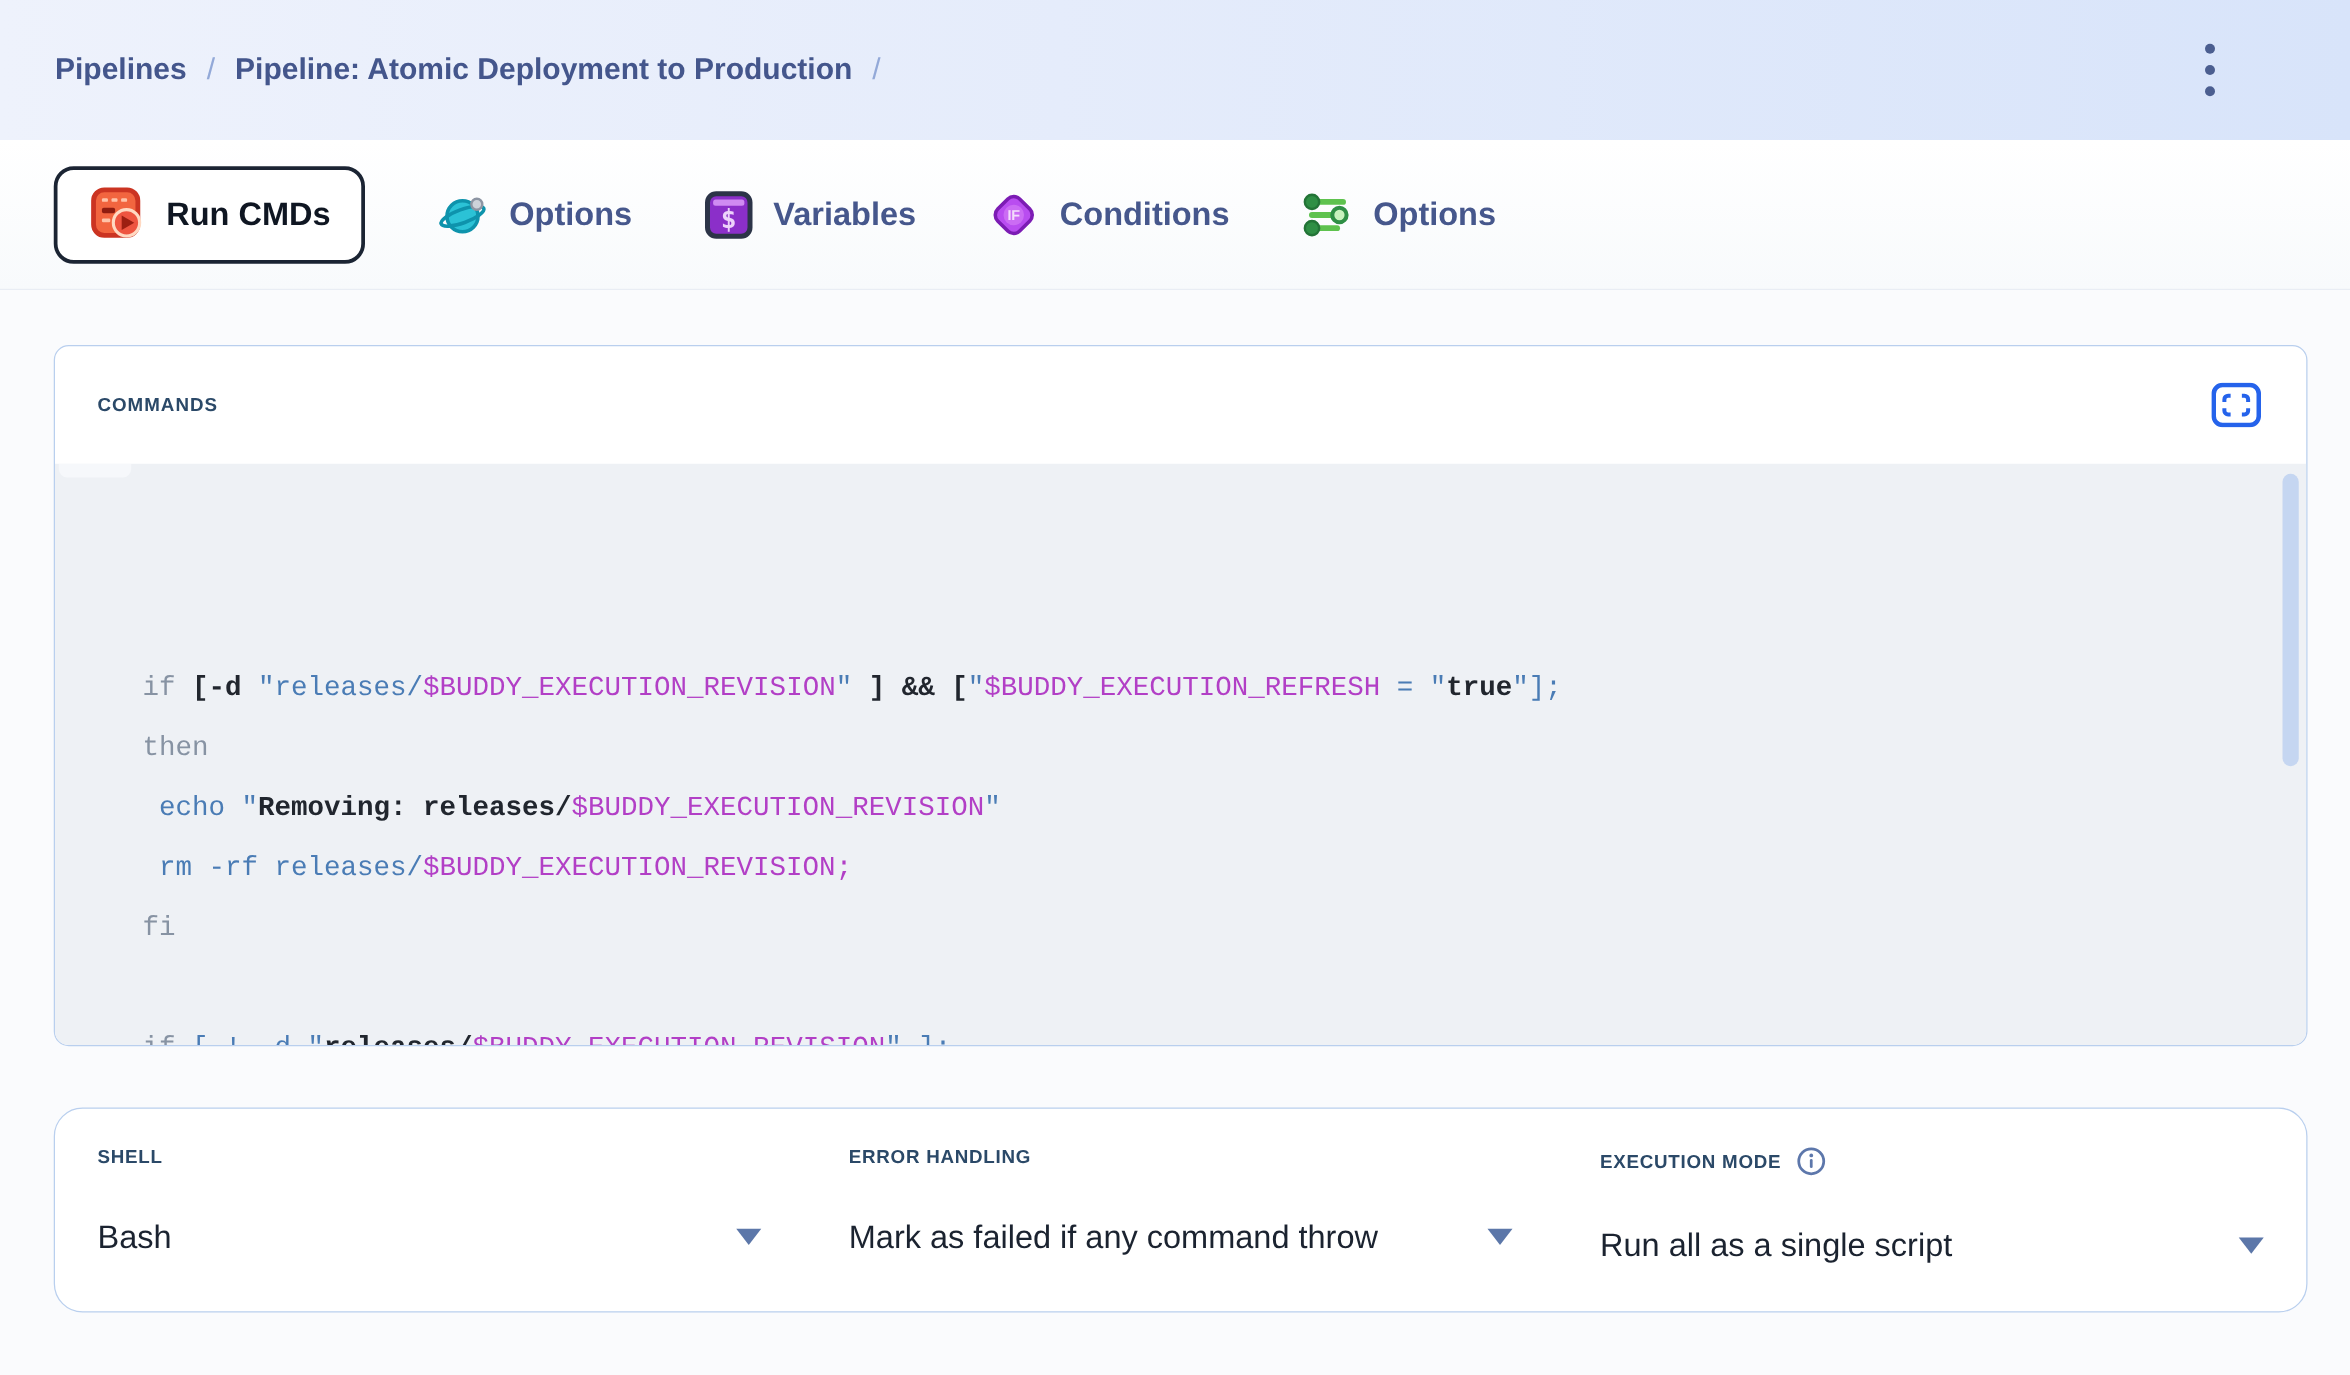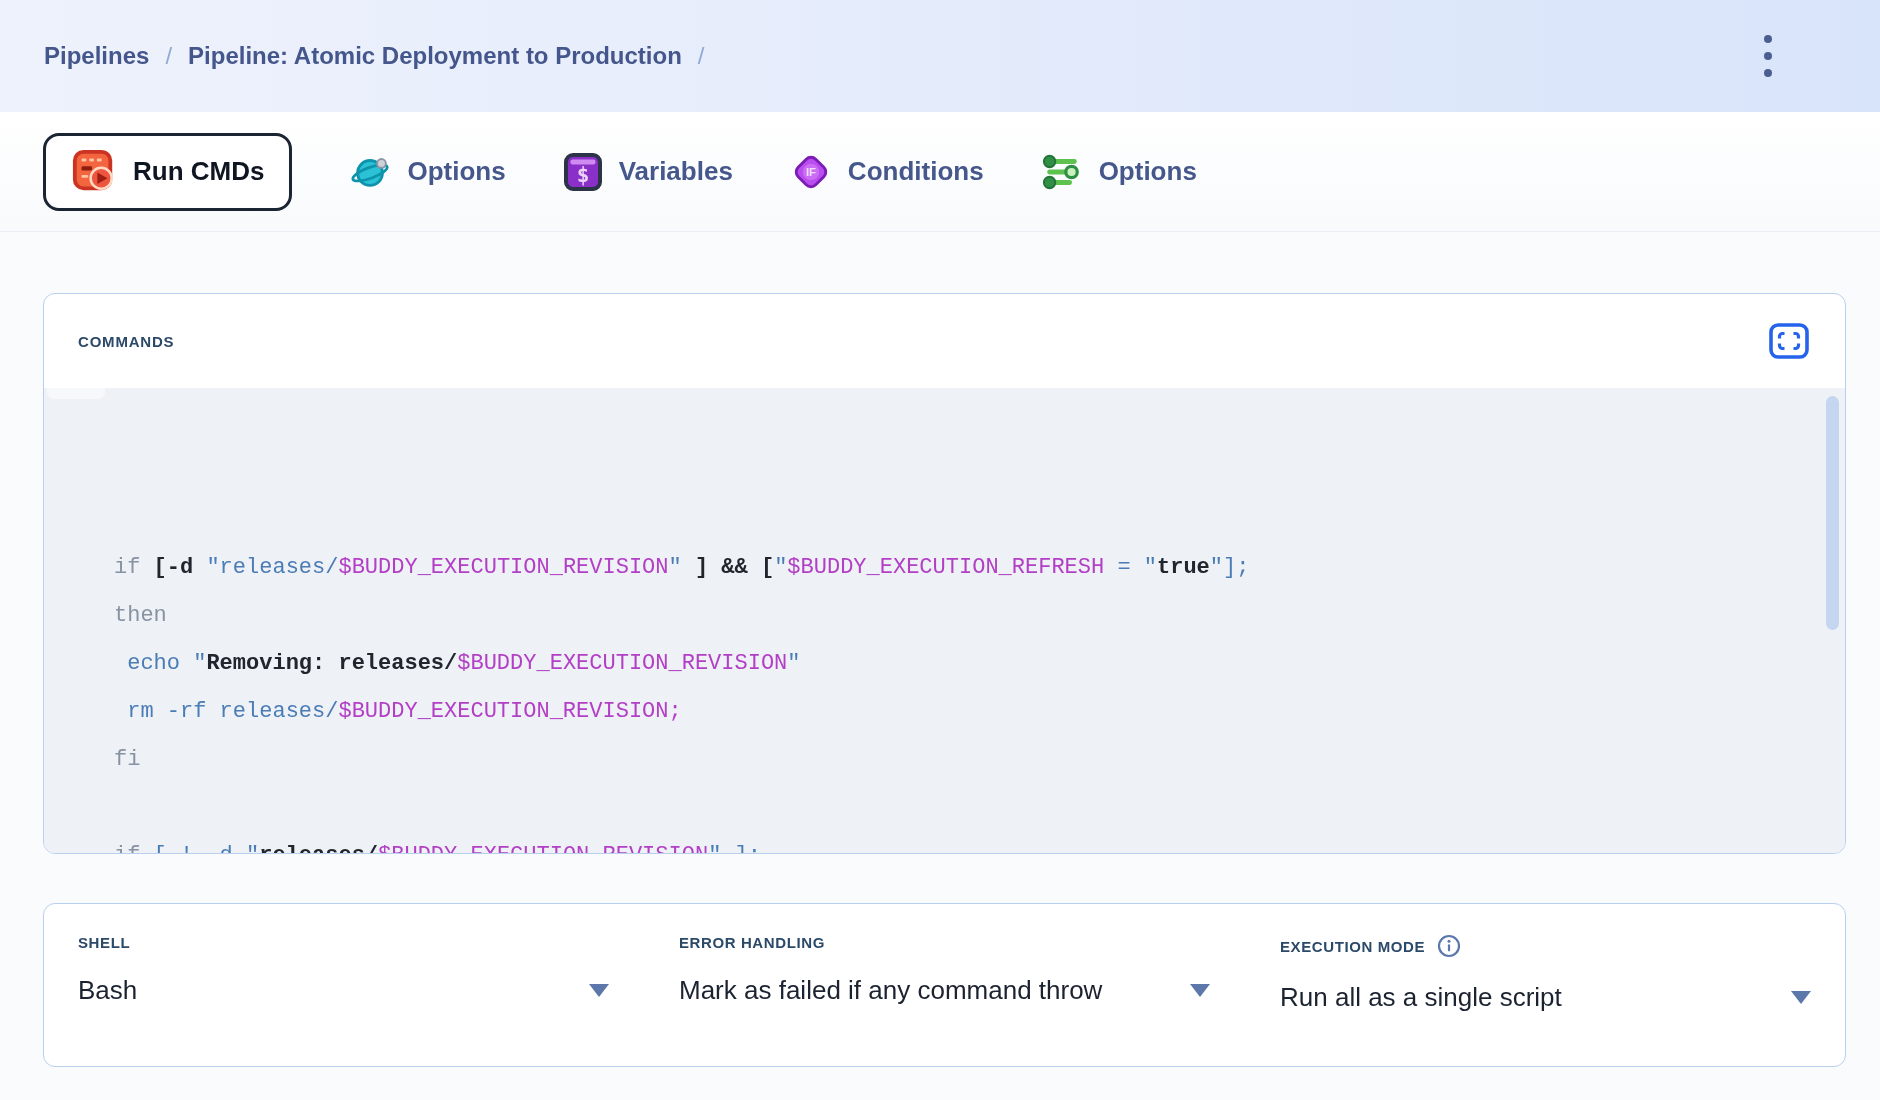--- a/index.html
+++ b/index.html
@@ -44,21 +44,21 @@
   .tab svg { display:block; }
 
   
   .content { padding:0 34px 0 43px; }
   .panel {
     background:#ffffff;
     border:1.5px solid #b9cfee;
     border-radius:12px;
     overflow:hidden;
   }
-  .commands-panel { margin-top:61px; height:561px; display:flex; flex-direction:column; }
+  .commands-panel { margin-top:44px; height:561px; display:flex; flex-direction:column; }
   .commands-header {
     height:94px; flex:0 0 94px;
     display:flex; align-items:center; justify-content:space-between;
     padding:0 32px 0 34px;
   }
   .commands-title { font-size:15px; font-weight:700; letter-spacing:0.8px; color:#2b4968; }
   .fullscreen-btn { width:48px; height:44px; display:grid; place-items:center; cursor:pointer; }
 
   
   .code-area {
@@ -90,25 +90,26 @@
     border-radius:7px;
     cursor:pointer;
   }
 
   
   .settings-panel {
     margin-top:49px; height:164px;
     display:grid; grid-template-columns:1fr 1fr 1fr;
     column-gap:70px;
     padding:30px 34px 0;
+    border-radius:23px;
   }
   .setting-label-row { display:flex; align-items:center; gap:12px; }
   .setting-label { font-size:15px; font-weight:700; letter-spacing:0.6px; color:#2b4968; }
   .setting-value-row {
-    margin-top:24px;
+    margin-top:40px;
     display:flex; align-items:center; justify-content:flex-end; gap:14px;
     cursor:pointer;
   }
   .setting-value {
     font-size:26px; color:#1b2330;
     flex:1 1 auto; overflow:hidden; white-space:nowrap;
   }
   .dd-arrow {
     flex:0 0 auto;
     width:0; height:0;

